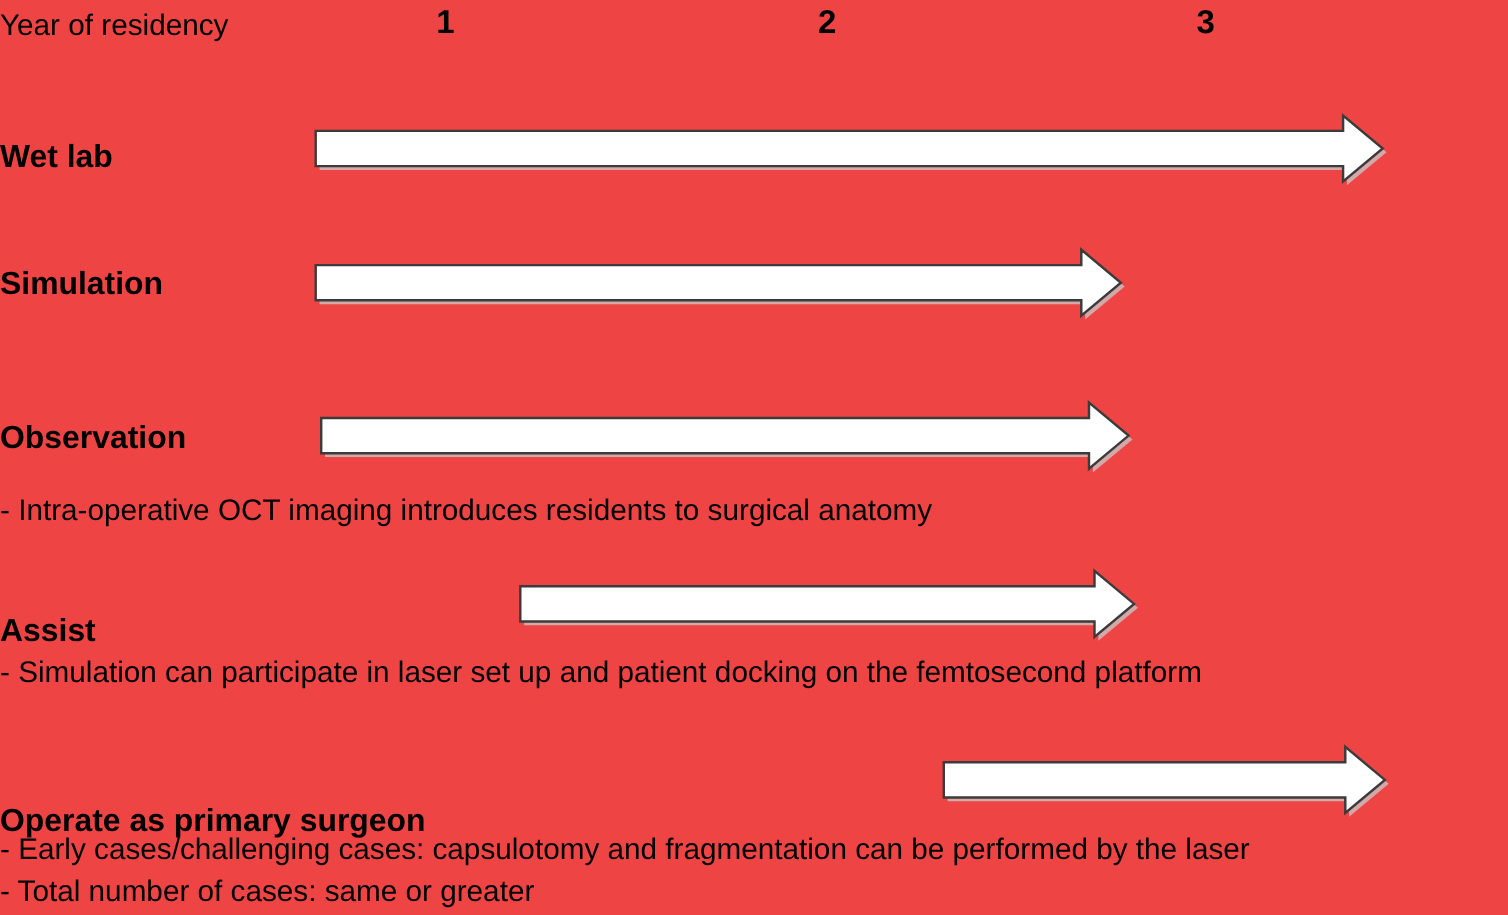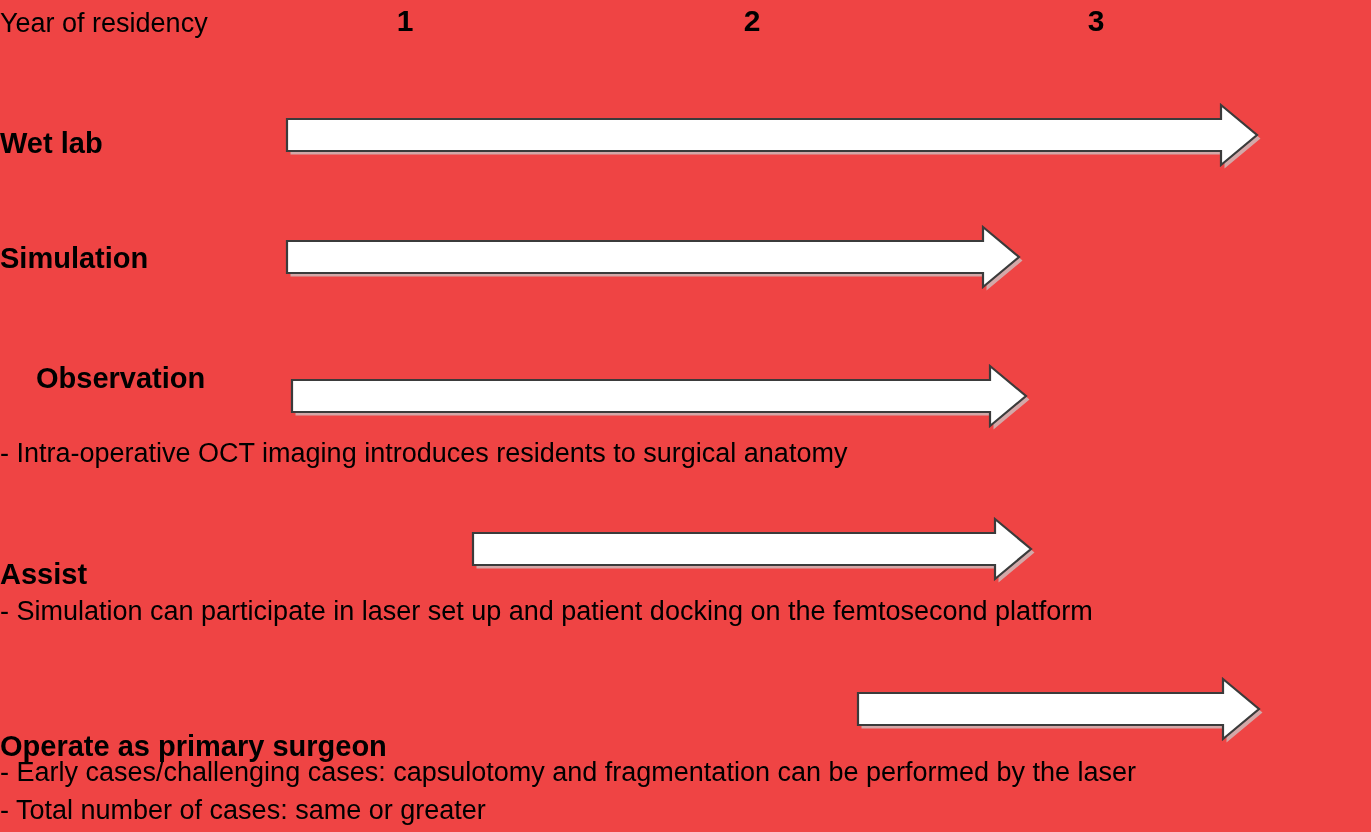--- a/index.html
+++ b/index.html
@@ -89,28 +89,28 @@
           <polygon points="14.00,28.00 948.00,28.00 948.00,14.00 984.00,44.00 948.00,74.00 948.00,60.00 14.00,60.00" class="arrow-body"></polygon>
         </svg>
       </div>
       <div class="abs stage-label" style="top: 244px;">Simulation</div>
       <div class="abs arrow-wrap" style="left: 273px; top: 213px; width: 760px; height: 88px;">
         <svg width="760" height="88" viewBox="0 0 760 88">
           <polygon points="14.00,28.00 710.00,28.00 710.00,14.00 746.00,44.00 710.00,74.00 710.00,60.00 14.00,60.00" class="arrow-shadow" transform="translate(3.5,3.5)"></polygon>
           <polygon points="14.00,28.00 710.00,28.00 710.00,14.00 746.00,44.00 710.00,74.00 710.00,60.00 14.00,60.00" class="arrow-body"></polygon>
         </svg>
       </div>
-      <div class="abs stage-label" style="top: 364px; padding-left: 36px;">Observation</div>
+      <div class="abs stage-label" style="top: 384px;">Observation</div>
       <div class="abs arrow-wrap" style="left: 278px; top: 352px; width: 762px; height: 88px;">
         <svg width="762" height="88" viewBox="0 0 762 88">
           <polygon points="14.00,28.00 712.00,28.00 712.00,14.00 748.00,44.00 712.00,74.00 712.00,60.00 14.00,60.00" class="arrow-shadow" transform="translate(3.5,3.5)"></polygon>
           <polygon points="14.00,28.00 712.00,28.00 712.00,14.00 748.00,44.00 712.00,74.00 712.00,60.00 14.00,60.00" class="arrow-body"></polygon>
         </svg>
       </div>
-      <div class="abs note" style="top: 440px;">- Intra-operative OCT imaging introduces residents to surgical anatomy</div>
+      <div class="abs note" style="top: 451px;">- Intra-operative OCT imaging introduces residents to surgical anatomy</div>
       <div class="abs stage-label" style="top: 560px;">Assist</div>
       <div class="abs arrow-wrap" style="left: 459px; top: 505px; width: 586px; height: 88px;">
         <svg width="586" height="88" viewBox="0 0 586 88">
           <polygon points="14.00,28.00 536.00,28.00 536.00,14.00 572.00,44.00 536.00,74.00 536.00,60.00 14.00,60.00" class="arrow-shadow" transform="translate(3.5,3.5)"></polygon>
           <polygon points="14.00,28.00 536.00,28.00 536.00,14.00 572.00,44.00 536.00,74.00 536.00,60.00 14.00,60.00" class="arrow-body"></polygon>
         </svg>
       </div>
       <div class="abs note" style="top: 598px;">- Simulation can participate in laser set up and patient docking on the femtosecond platform</div>
       <div class="abs stage-label" style="top: 732px;">Operate as primary surgeon</div>
       <div class="abs arrow-wrap" style="left: 844px; top: 665px; width: 429px; height: 88px;">

